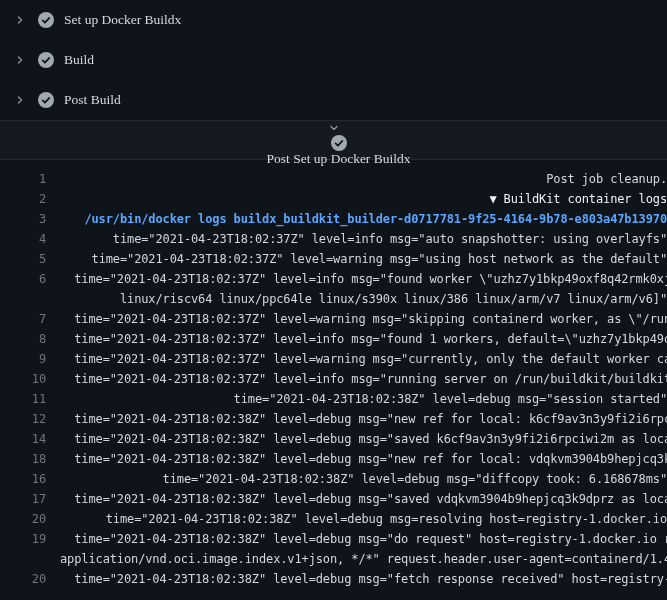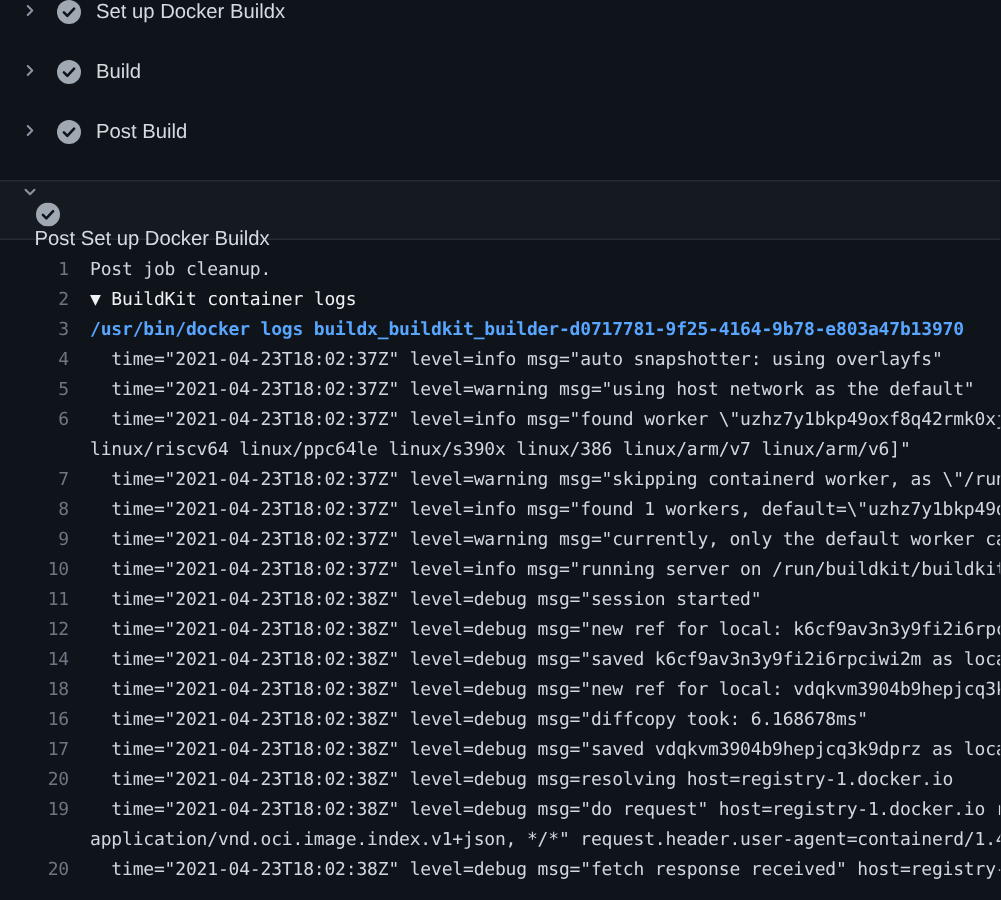--- a/index.html
+++ b/index.html
@@ -5,24 +5,25 @@
   * { margin:0; padding:0; box-sizing:border-box; }
   html, body {
     width:667px; height:600px; overflow:hidden;
     background:var(--background, #0f141a);
     font-family:"Liberation Sans", sans-serif;
   }
   .viewer { width:667px; height:600px; overflow:hidden; }
 
   
   .section {
-    display:flex; height:40px;
+    display:flex; align-items:center; height:40px;
     padding:0 13px; cursor:pointer;
     color:var(--section-text, #d5dbe1);
     font-size:13.5px;
+    font-family:Liberation Serif, serif;
   }
   .section .chev {
     width:14px; height:14px; flex:0 0 14px;
     display:flex; align-items:center; justify-content:center;
     color:var(--chevron, #8b949e);
   }
   .section .chev svg { display:block; transition:transform .1s; }
   .section.expanded .chev svg { transform:rotate(90deg); }
   .section .check {
     width:16px; height:16px; flex:0 0 16px;
@@ -43,21 +44,21 @@
     font-size:12px; letter-spacing:-0.12px; line-height:20px;
     color:var(--text, #d0d7de);
   }
   .logline { display:flex; height:20px; overflow:hidden; }
   .logline .num {
     flex:0 0 52px; width:52px; text-align:right; padding-right:6px;
     color:var(--line-number, #6e7681); cursor:pointer;
     user-select:none;
   }
   .logline .txt {
-    flex:1; overflow:hidden; white-space:pre; padding-left:8px;
+    flex:1; overflow:hidden; white-space:pre; padding-left:8px;text-align:right;
   }
   .logline.style-command .txt { color:var(--command, #58a6ff); font-weight:bold; }
   .logline.style-group .txt { color:var(--group-text, #eef2f6); }
   .group-toggle { cursor:pointer; }
 </style>
 </head>
 <body>
 
 <div class="viewer">
   <div id="steps">

